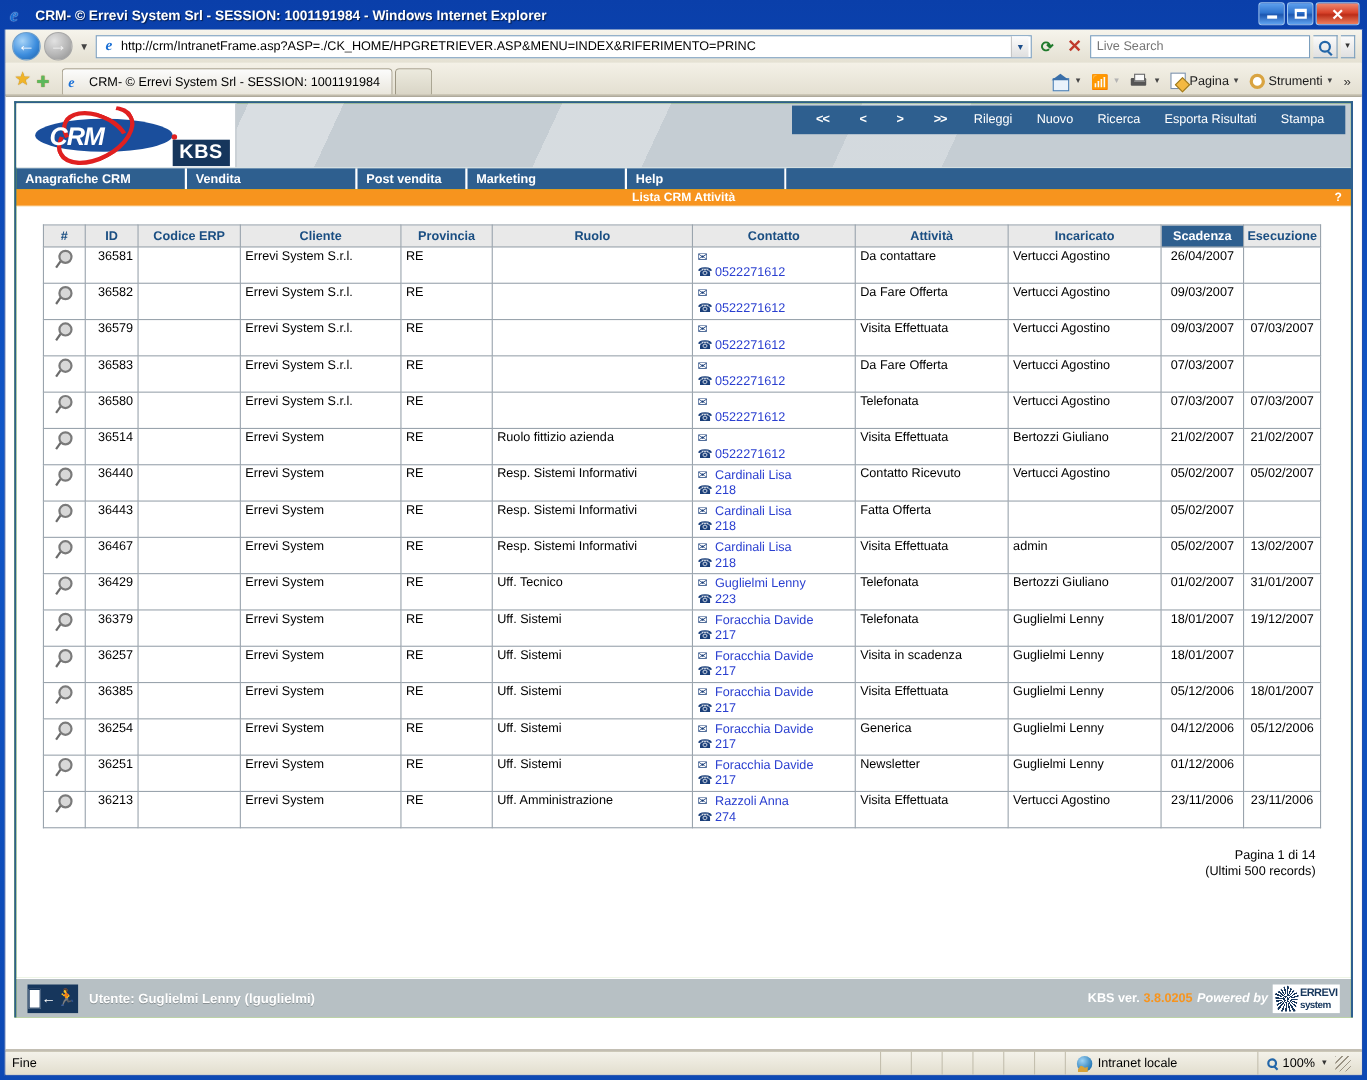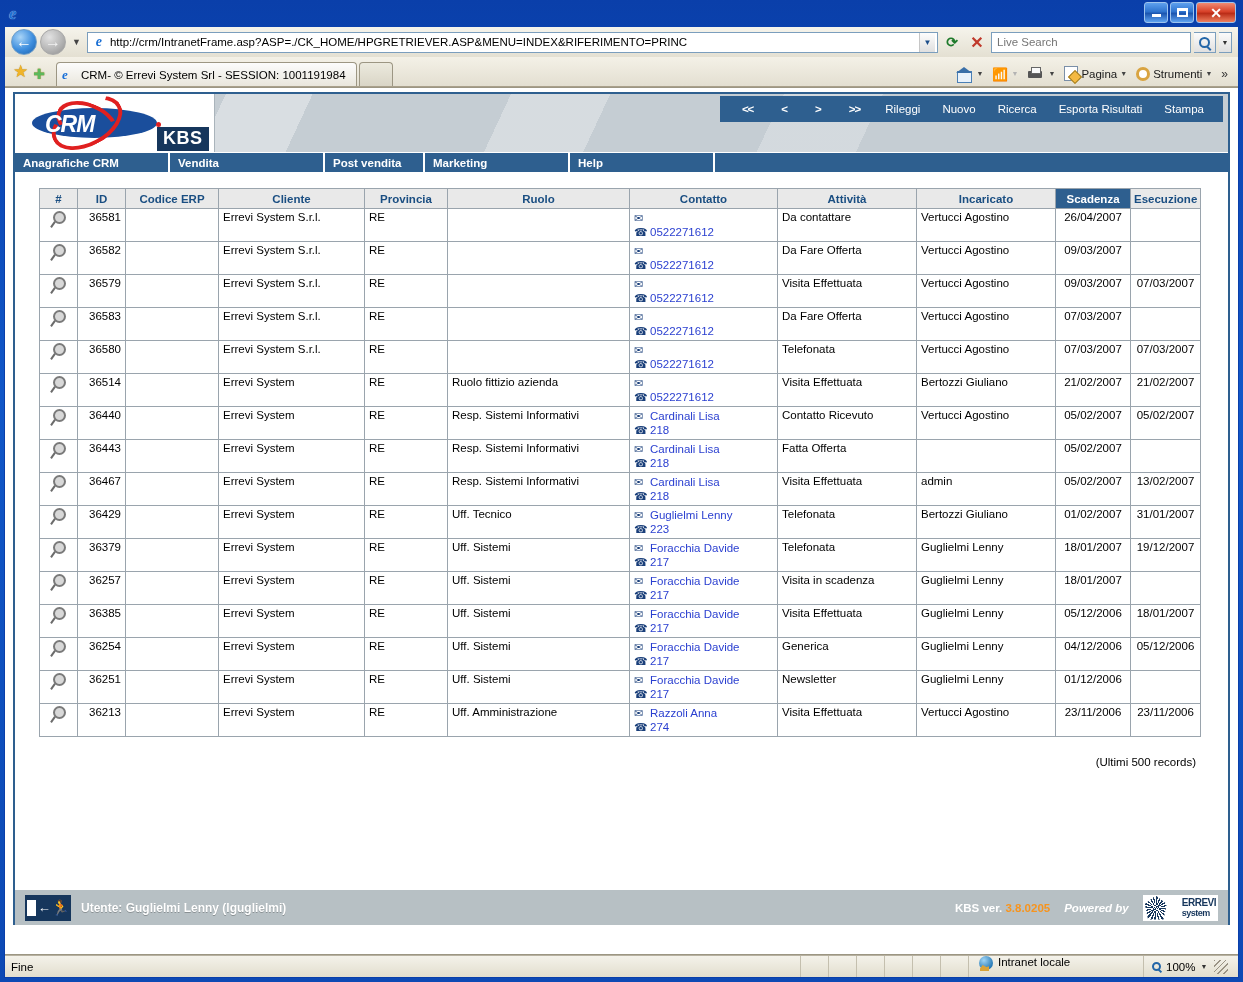--- a/index.html
+++ b/index.html
@@ -545,39 +545,39 @@
   .exit-icon .run { color:#fff; font-size: 15px; line-height: 1; }
   .footer-user {
     color: #fff;
     font-size: 12px;
     font-weight: bold;
     text-shadow: 0 1px 0 rgba(0,0,0,.25);
   }
   .footer-right {
     margin-left: auto;
     display: flex; align-items: center;
-    gap: 14px;
+    gap: 4px;
   }
   .kbs-ver { color: #fff; font-size: 11.5px; font-weight: bold; }
   .kbs-ver .num { color: #f7941e; }
   .powered { color:#fff; font-size: 11.5px; font-weight: bold; font-style: italic; }
   .errevi-logo {
     display: flex; align-items: center;
     background: #fff;
     padding: 1px 2px;
   }
   .errevi-burst {
     width: 22px; height: 24px;
     background:
       repeating-conic-gradient(from 0deg at 50% 50%, #16365c 0deg 9deg, #ffffff 9deg 18deg);
     clip-path: polygon(50% 0, 100% 35%, 85% 100%, 15% 100%, 0 35%);
   }
   .errevi-text {
     display:flex; flex-direction: column;
-    line-height: 10px; margin-left: 15px;
+    line-height: 10px; margin-left: 1px;
   }
   .errevi-text .l1 { font-size: 10px; font-weight: bold; color: #16365c; letter-spacing: -.5px;}
   .errevi-text .l2 { font-size: 9px; font-weight: bold; color: #16365c; letter-spacing: -.5px;}
 
   
   .statusbar {
     height: 22px;
     background: linear-gradient(to bottom, #f4f2ea, #e2dece);
     border-top: 1px solid #b7b1a0;
     display: flex;
@@ -585,21 +585,21 @@
     font-size: 11.5px;
     color: #000;
   }
   .status-text { padding-left: 6px; flex: 0 0 auto; }
   .status-spacer { flex: 1 1 auto; }
   .status-cell {
     width: 28px; height: 100%;
     border-left: 1px solid #c4bfae;
   }
   .status-zone {
-    display: flex; gap: 5px;
+    display: flex; align-items: center; gap: 5px;
     border-left: 1px solid #c4bfae;
     padding: 0 10px; height: 100%;
     min-width: 175px;
   }
   .globe {
     width: 14px; height: 14px; border-radius: 50%;
     background: radial-gradient(circle at 35% 30%, #9fd4f5, #2a7cb8 70%, #1a5e92);
     position: relative;
   }
   .globe::after {
@@ -627,20 +627,21 @@
       repeating-linear-gradient(135deg, #9a9384 0 1px, transparent 1px 4px);
   }
 </style>
 </head>
 <body>
 
 <div class="ie-window">
 
   <div class="titlebar">
     <span class="titlebar-icon"><span class="ie-e">e</span></span>
+    <span class="titlebar-text">CRM- © Errevi System Srl - SESSION: 1001191984 - Windows Internet Explorer</span>
     <div class="winbtns">
       <div class="winbtn">
           <div class="minglyph"></div>
         </div>
       <div class="winbtn">
           <div class="maxglyph"></div>
         </div>
       <div class="winbtn close">
           <span class="g" style="font-size:14px;">✕</span>
         </div>
@@ -738,20 +739,24 @@
 
         <div class="crm-menu">
           <div class="menu-item w1">Anagrafiche CRM</div>
           <div class="menu-item w2">Vendita</div>
           <div class="menu-item w3">Post vendita</div>
           <div class="menu-item w4">Marketing</div>
           <div class="menu-item w5">Help</div>
           <div class="menu-fill"></div>
         </div>
 
+        <div class="crm-title">
+          <span>Lista CRM Attività</span>
+          <span class="help-q">?</span>
+        </div>
 
         <div class="crm-body">
           <table class="grid">
             <colgroup>
               <col style="width:38px">
                 <col style="width:48px">
                 <col style="width:93px">
               <col style="width:146px">
                 <col style="width:83px">
                 <col style="width:182px">
@@ -1120,20 +1125,21 @@
                   </td>
                   <td>Visita Effettuata</td>
                   <td>Vertucci Agostino</td>
                   <td class="c-date">23/11/2006</td>
                   <td class="c-date">23/11/2006</td>
                 </tr>
               </tbody>
           </table>
 
           <div class="pagination">
+            <div>Pagina 1 di 14</div>
             <div>(Ultimi 500 records)</div>
           </div>
         </div>
 
         <div class="crm-footer">
           <div class="exit-icon">
             <span class="door"></span>
               <span class="arr">←</span>
               <span class="run">🏃</span>
           </div>

